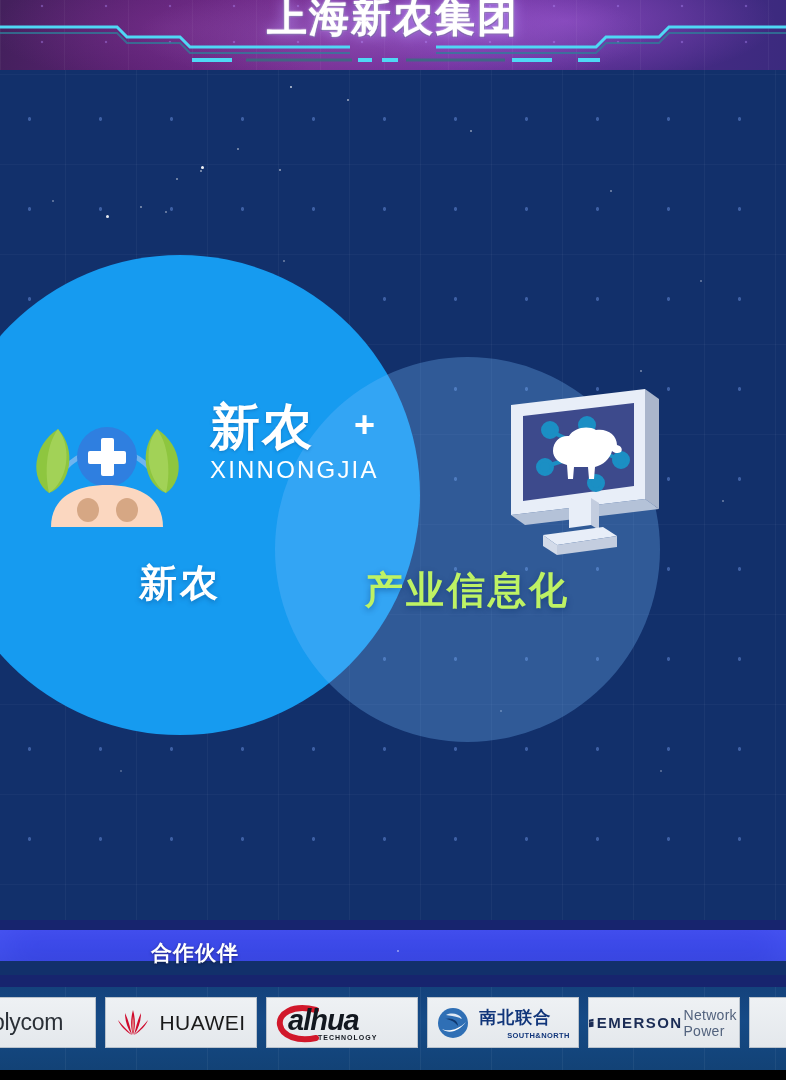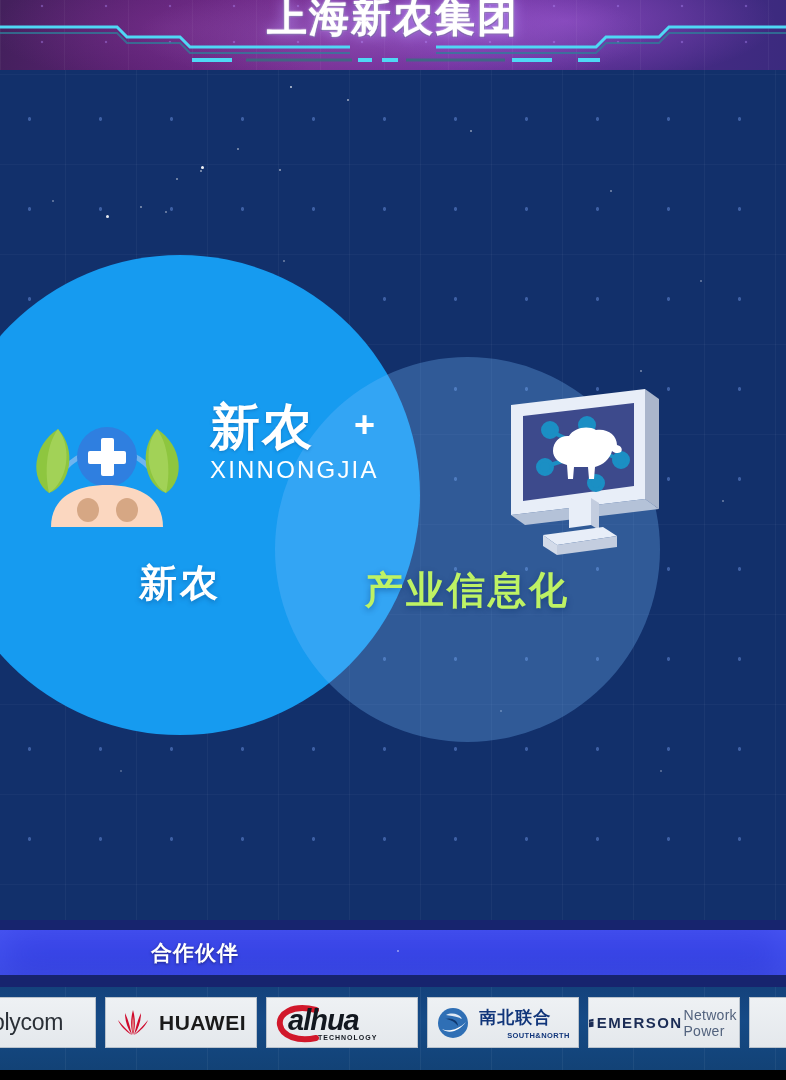--- a/index.html
+++ b/index.html
@@ -158,21 +158,21 @@
   }
 
   
   .partner-top-edge {
     position:absolute; left:0; top:920px;
     width:786px; height:10px;
     background:#17246e;
   }
   .partner-bar {
     position:absolute; left:0; top:930px;
-    width:786px; height:45px;
+    width:786px; height:31px;
     background:linear-gradient(180deg, #3a44e8 0%, #3440e2 55%, #2f3bd8 100%);
     box-shadow:inset 0 0 40px rgba(90,110,255,0.45);
   }
   .partner-bar-title {
     position:absolute; left:0; top:0; width:390px; height:45px;
     display:flex; align-items:center; justify-content:center;
     font-size:21px; font-weight:bold; color:#ffffff;
     letter-spacing:1px;
     text-shadow:0 1px 3px rgba(0,0,40,0.5);
   }
@@ -217,21 +217,21 @@
     background:#000000;
   }
 
   
   .lg-polycom {
     font-size:23px; color:#2a2f36; font-weight:400;
     letter-spacing:-0.3px;
   }
   .lg-huawei-wrap { display:flex; align-items:center; gap:9px; }
   .lg-huawei-text {
-    font-size:21px; font-weight:bold; color:#1a1a1a; letter-spacing:0.5px;
+    font-size:21px; font-weight:normal; color:#1a1a1a; letter-spacing:0.5px;
   }
   .lg-dahua-wrap { position:relative; width:140px; height:44px; }
   .lg-dahua-text {
     position:absolute; left:16px; top:3px;
     font-size:29px; font-weight:bold; font-style:italic;
     color:#12171f; letter-spacing:-1px;
   }
   .lg-dahua-sub {
     position:absolute; left:46px; top:33px;
     font-size:7px; font-weight:bold; color:#12171f; letter-spacing:1px;

